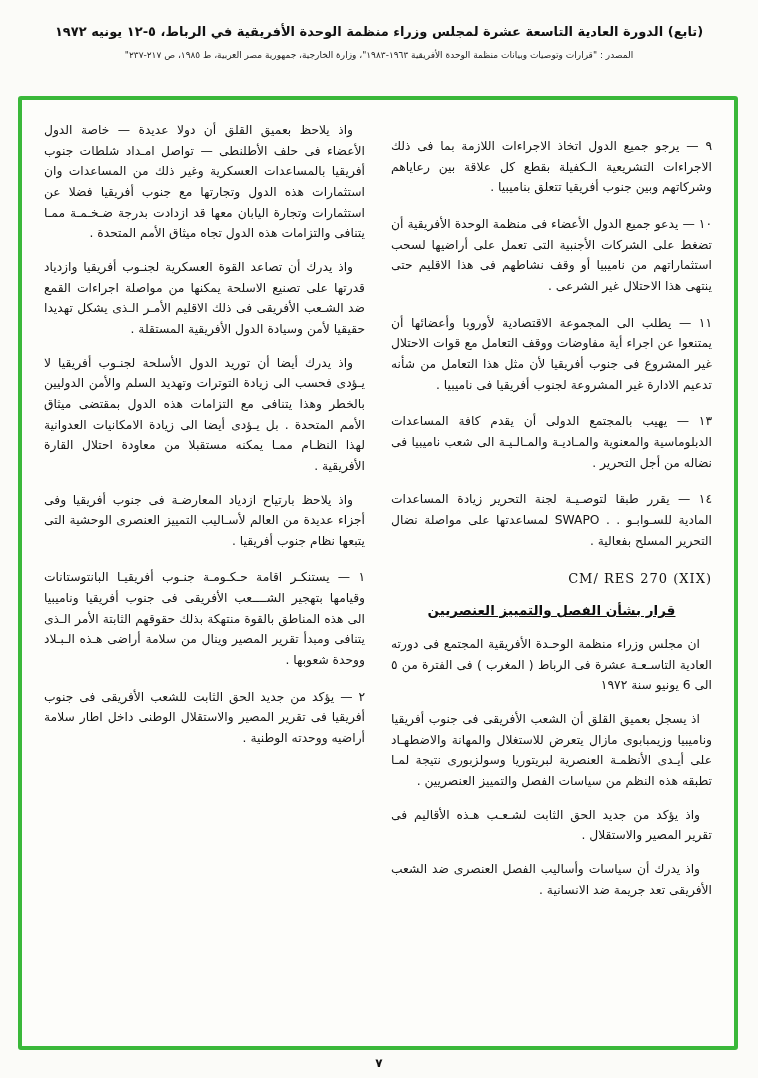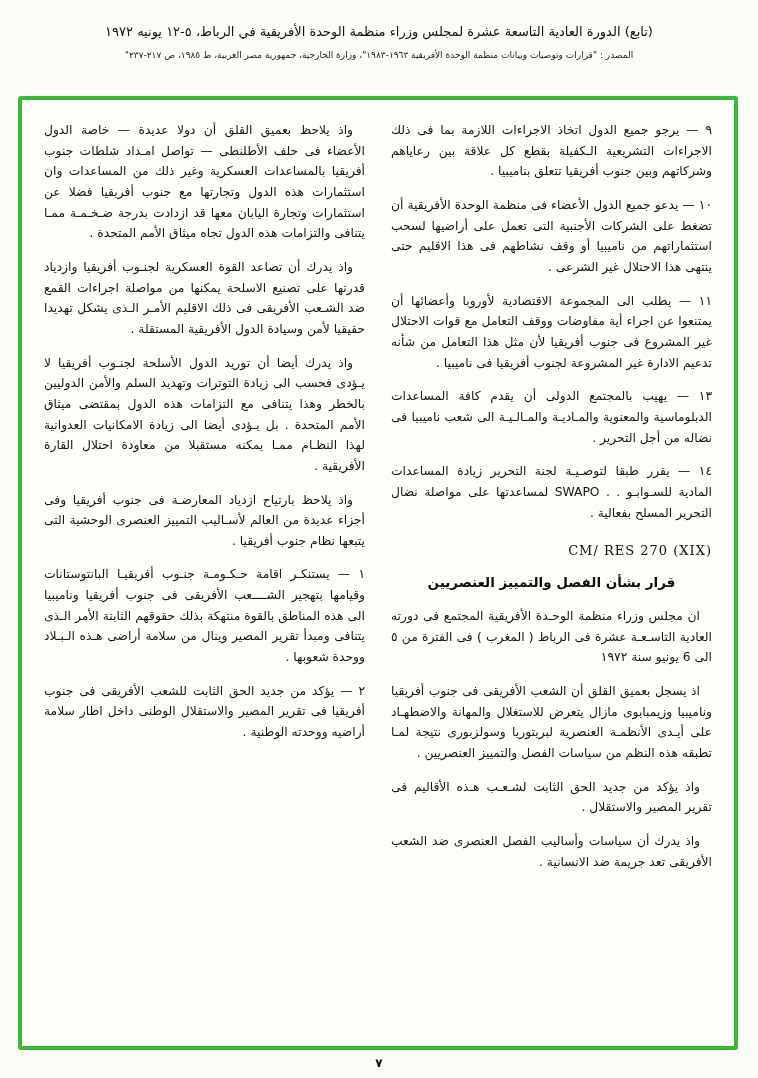--- a/index.html
+++ b/index.html
@@ -6,21 +6,21 @@
   body{
     width:758px;height:1078px;
     background:#fbfbf8;
     font-family:"DejaVu Sans",sans-serif;
     color:#1c1c1c;
     position:relative;
     overflow:hidden;
   }
   .page-header{ text-align:center; padding-top:22px; }
   .doc-title{
-    font-size:13px; font-weight:normal; letter-spacing:0px;
+    font-size:13px; font-weight:bold; letter-spacing:0px;
     padding:0 28px; line-height:1.5; color:#111;
   }
   .doc-source{
     font-size:9px; margin-top:7px; padding:0 30px; color:#222;
     line-height:1.5;
   }
   .content-frame{
     box-sizing:border-box;
     position:absolute; left:18px; top:96px;
     width:720px; height:954px;
@@ -31,30 +31,30 @@
   .columns{ display:flex; gap:26px; height:100%; }
   .col{ flex:1 1 0; min-width:0; }
   .col p{
     margin:0 0 13px 0;
     font-size:12.3px;
     line-height:1.68;
     text-align:justify;
     text-indent:12px;
     color:#161616;
   }
-  .col p.numbered{ text-indent:0; }
+  .col p.numbered{ text-indent:0;margin-top:16px; }
   .reference{
     direction:ltr; text-align:right;
     font-family:"DejaVu Serif",serif;
     font-size:13px; letter-spacing:1px;
     margin:20px 0 16px 0; color:#111;
   }
   .res-heading{
     font-size:13.5px; font-weight:bold; text-align:center;
-    margin:0 0 16px 0; color:#0e0e0e;
+    margin:0 0 16px 0; color:#0e0e0e;text-decoration:underline;
   }
   .page-number{
     position:absolute; left:0; right:0; bottom:8px;
     text-align:center; font-size:12px; font-weight:bold; color:#111;
   }
 </style>
 </head>
 <body>
 
 <div class="page-header">

